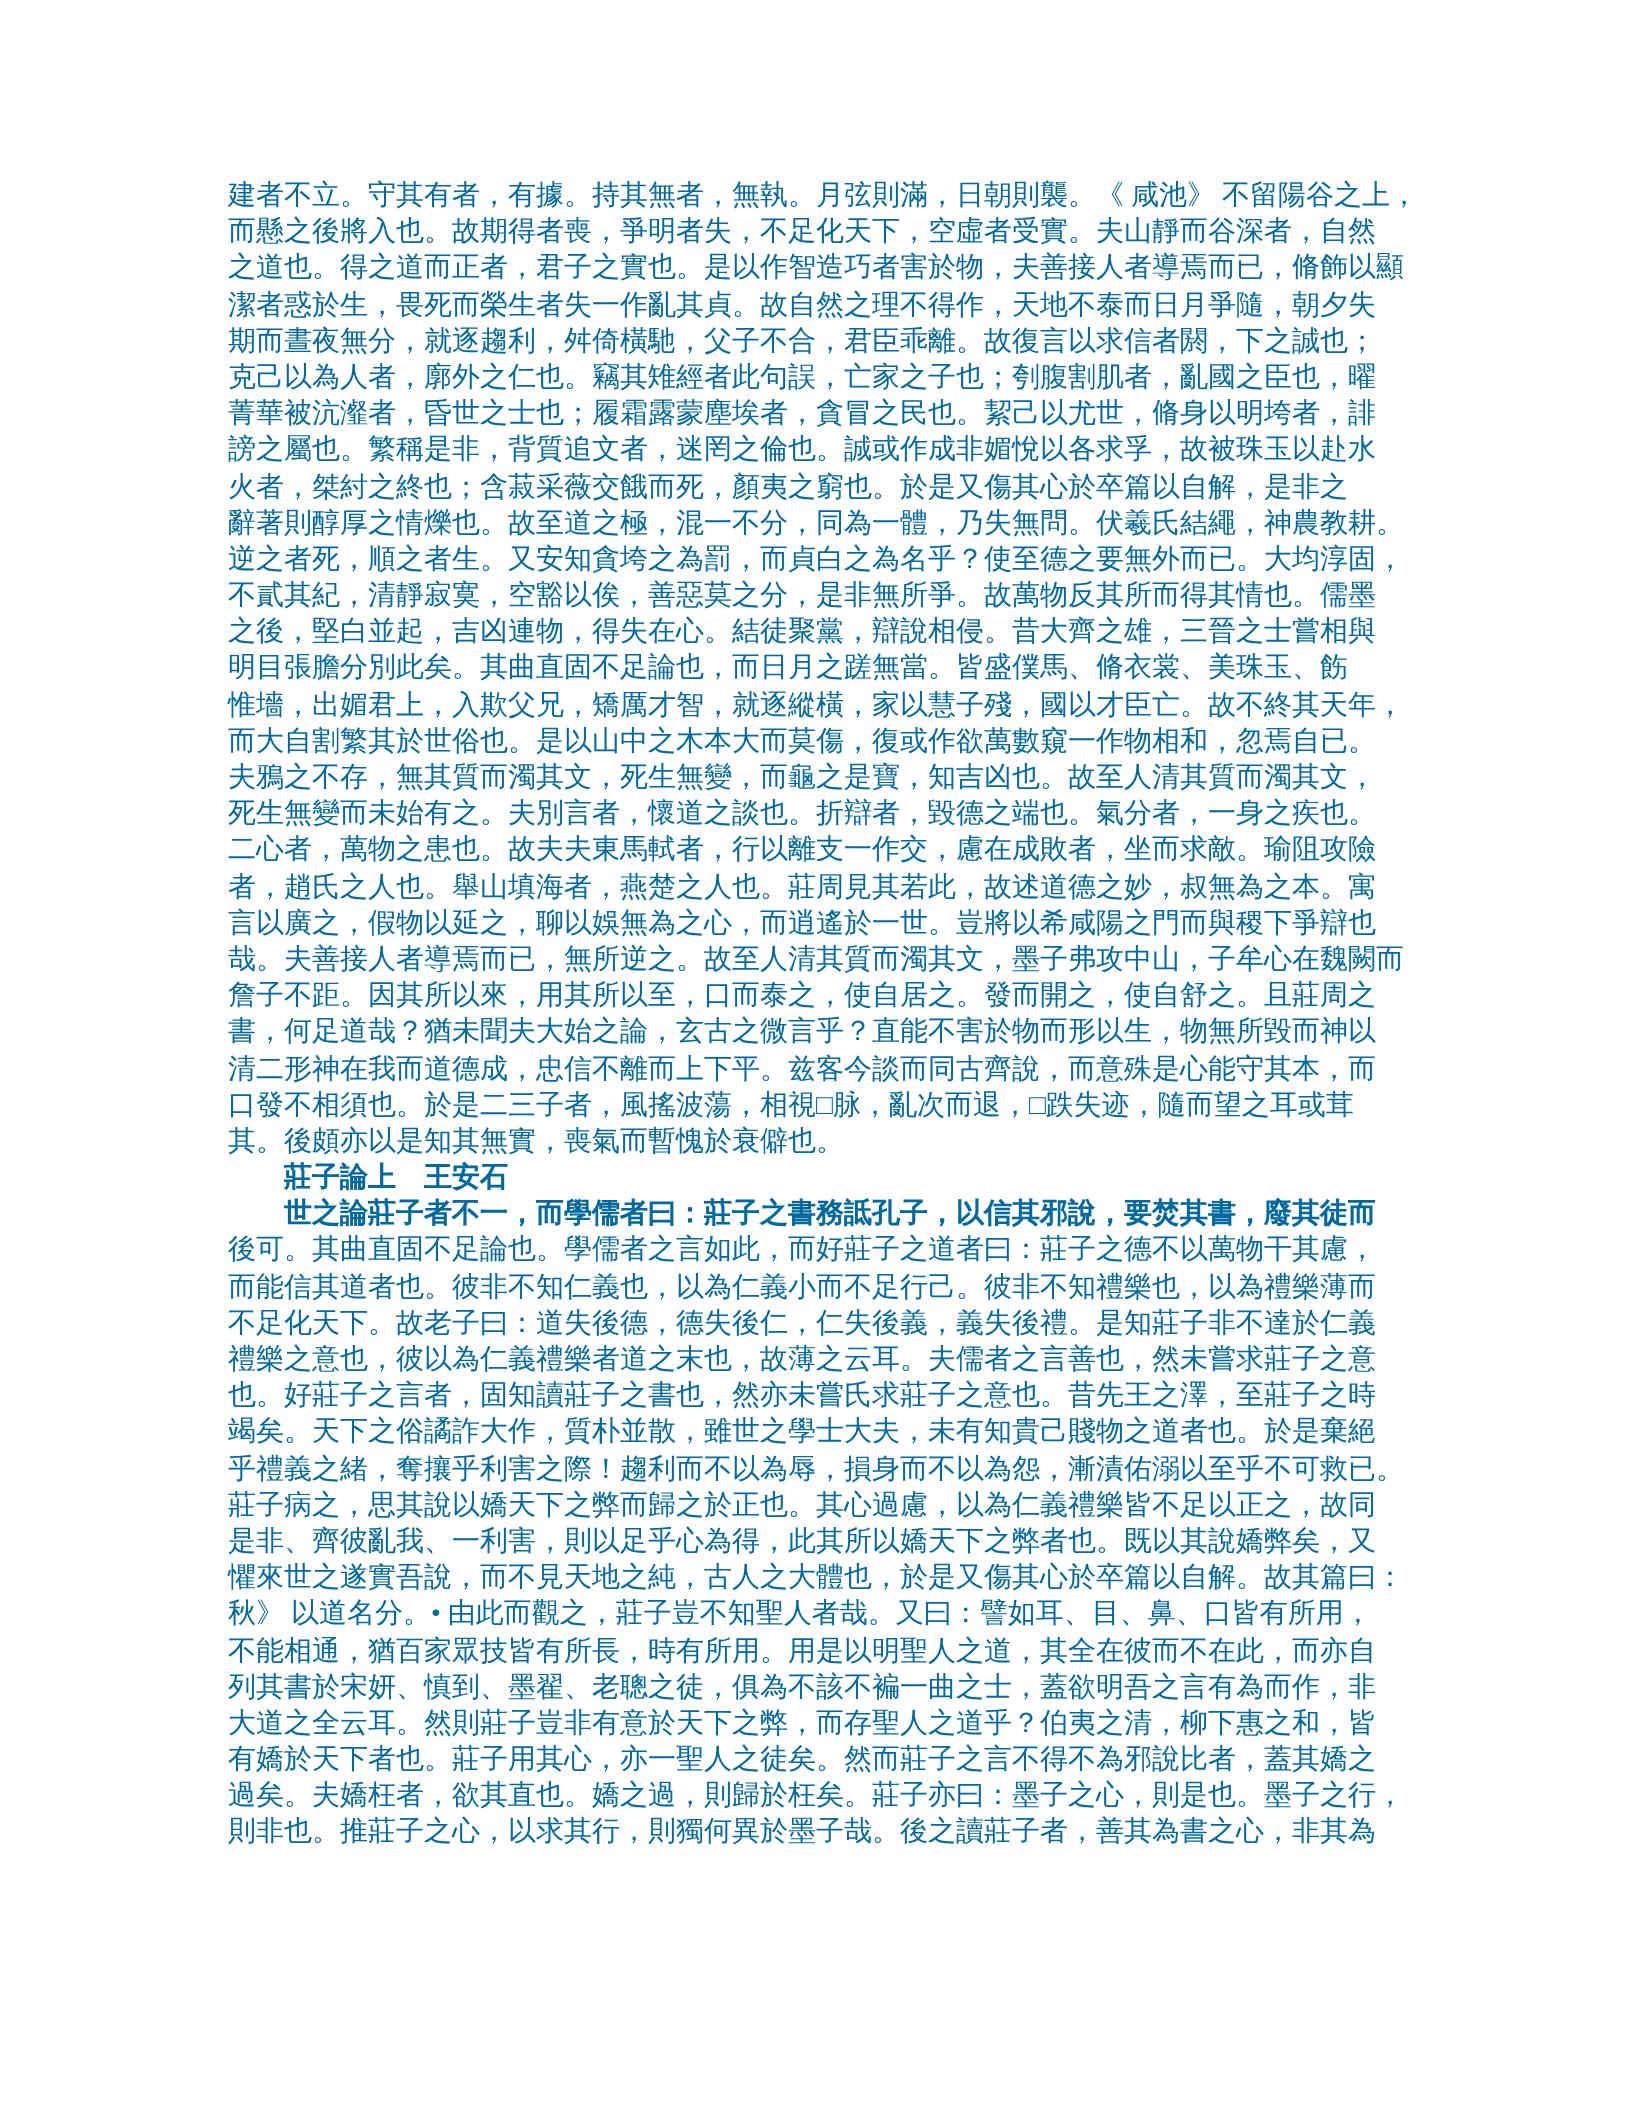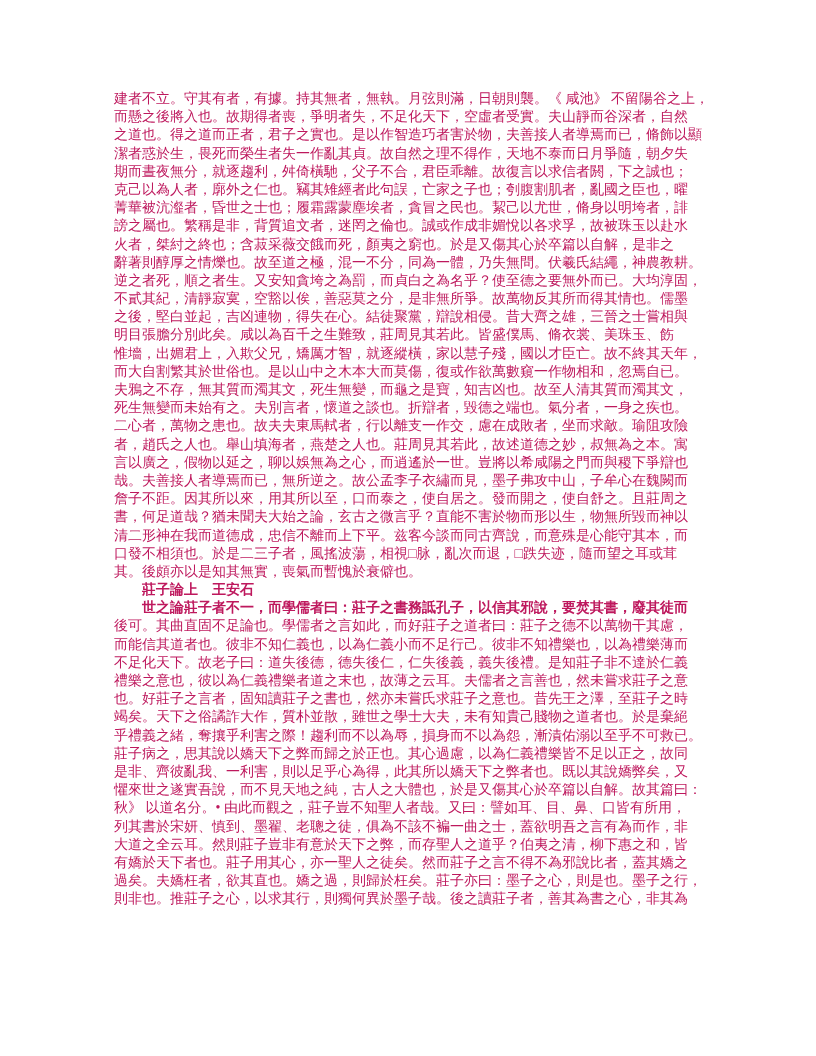--- a/index.html
+++ b/index.html
@@ -13,21 +13,21 @@
     height: 1056px;
     background: #ffffff;
     overflow: hidden;
     font-family: "Liberation Serif", "DejaVu Serif", serif;
   }
   .text-block {
     position: absolute;
     left: 114px;
     top: 90px;
     width: 592px;
-    color: #be185d;
+    color: #0369a1;
     font-size: 14px;
     line-height: 18.2px;
     letter-spacing: 0px;
   }
   .ln {
     white-space: pre;
     height: 18.2px;
     overflow: visible;
   }
   .indent {
@@ -47,49 +47,50 @@
     <div class="ln">潔者惑於生，畏死而榮生者失一作亂其貞。故自然之理不得作，天地不泰而日月爭隨，朝夕失</div>
     <div class="ln">期而晝夜無分，就逐趨利，舛倚橫馳，父子不合，君臣乖離。故復言以求信者閼，下之誠也；</div>
     <div class="ln">克己以為人者，廓外之仁也。竊其雉經者此句誤，亡家之子也；刳腹割肌者，亂國之臣也，曜</div>
     <div class="ln">菁華被沆瀣者，昏世之士也；履霜露蒙塵埃者，貪冒之民也。絜己以尤世，脩身以明垮者，誹</div>
     <div class="ln">謗之屬也。繁稱是非，背質追文者，迷罔之倫也。誠或作成非媚悅以各求孚，故被珠玉以赴水</div>
     <div class="ln">火者，桀紂之終也；含菽采薇交餓而死，顏夷之窮也。於是又傷其心於卒篇以自解，是非之</div>
     <div class="ln">辭著則醇厚之情爍也。故至道之極，混一不分，同為一體，乃失無問。伏羲氏結繩，神農教耕。</div>
     <div class="ln">逆之者死，順之者生。又安知貪垮之為罰，而貞白之為名乎？使至德之要無外而已。大均淳固，</div>
     <div class="ln">不貳其紀，清靜寂寞，空豁以俟，善惡莫之分，是非無所爭。故萬物反其所而得其情也。儒墨</div>
     <div class="ln">之後，堅白並起，吉凶連物，得失在心。結徒聚黨，辯說相侵。昔大齊之雄，三晉之士嘗相與</div>
-    <div class="ln">明目張膽分別此矣。咸以為百千之生難致，莊周見其若此。皆盛僕馬、脩衣裳、美珠玉、飭</div>
+    <div class="ln">明目張膽分別此矣。其曲直固不足論也，而日月之蹉無當。皆盛僕馬、脩衣裳、美珠玉、飭</div>
     <div class="ln">惟墻，出媚君上，入欺父兄，矯厲才智，就逐縱橫，家以慧子殘，國以才臣亡。故不終其天年，</div>
     <div class="ln">而大自割繁其於世俗也。是以山中之木本大而莫傷，復或作欲萬數窺一作物相和，忽焉自已。</div>
     <div class="ln">夫鴉之不存，無其質而濁其文，死生無變，而龜之是寶，知吉凶也。故至人清其質而濁其文，</div>
     <div class="ln">死生無變而未始有之。夫別言者，懷道之談也。折辯者，毀德之端也。氣分者，一身之疾也。</div>
     <div class="ln">二心者，萬物之患也。故夫夫東馬軾者，行以離支一作交，慮在成敗者，坐而求敵。瑜阻攻險</div>
     <div class="ln">者，趙氏之人也。舉山填海者，燕楚之人也。莊周見其若此，故述道德之妙，叔無為之本。寓</div>
     <div class="ln">言以廣之，假物以延之，聊以娛無為之心，而逍遙於一世。豈將以希咸陽之門而與稷下爭辯也</div>
-    <div class="ln">哉。夫善接人者導焉而已，無所逆之。故公孟李子衣繡而見，墨子弗攻中山，子牟心在魏闕而</div>
+    <div class="ln">哉。夫善接人者導焉而已，無所逆之。故至人清其質而濁其文，墨子弗攻中山，子牟心在魏闕而</div>
     <div class="ln">詹子不距。因其所以來，用其所以至，口而泰之，使自居之。發而開之，使自舒之。且莊周之</div>
     <div class="ln">書，何足道哉？猶未聞夫大始之論，玄古之微言乎？直能不害於物而形以生，物無所毀而神以</div>
     <div class="ln">清二形神在我而道德成，忠信不離而上下平。兹客今談而同古齊說，而意殊是心能守其本，而</div>
     <div class="ln">口發不相須也。於是二三子者，風搖波蕩，相視□脉，亂次而退，□跌失迹，隨而望之耳或茸</div>
     <div class="ln">其。後頗亦以是知其無實，喪氣而暫愧於衰僻也。</div>
 
     <div class="ln indent">莊子論上　王安石</div>
 
     <div class="ln indent">世之論莊子者不一，而學儒者曰：莊子之書務詆孔子，以信其邪說，要焚其書，廢其徒而</div>
     <div class="ln">後可。其曲直固不足論也。學儒者之言如此，而好莊子之道者曰：莊子之德不以萬物干其慮，</div>
     <div class="ln">而能信其道者也。彼非不知仁義也，以為仁義小而不足行己。彼非不知禮樂也，以為禮樂薄而</div>
     <div class="ln">不足化天下。故老子曰：道失後德，德失後仁，仁失後義，義失後禮。是知莊子非不達於仁義</div>
     <div class="ln">禮樂之意也，彼以為仁義禮樂者道之末也，故薄之云耳。夫儒者之言善也，然未嘗求莊子之意</div>
     <div class="ln">也。好莊子之言者，固知讀莊子之書也，然亦未嘗氏求莊子之意也。昔先王之澤，至莊子之時</div>
     <div class="ln">竭矣。天下之俗譎詐大作，質朴並散，雖世之學士大夫，未有知貴己賤物之道者也。於是棄絕</div>
     <div class="ln">乎禮義之緒，奪攘乎利害之際！趨利而不以為辱，損身而不以為怨，漸漬佑溺以至乎不可救已。</div>
     <div class="ln">莊子病之，思其說以嬌天下之弊而歸之於正也。其心過慮，以為仁義禮樂皆不足以正之，故同</div>
     <div class="ln">是非、齊彼亂我、一利害，則以足乎心為得，此其所以嬌天下之弊者也。既以其說嬌弊矣，又</div>
     <div class="ln">懼來世之遂實吾說，而不見天地之純，古人之大體也，於是又傷其心於卒篇以自解。故其篇曰：</div>
     <div class="ln">秋》 以道名分。• 由此而觀之，莊子豈不知聖人者哉。又曰：譬如耳、目、鼻、口皆有所用，</div>
+    <div class="ln">不能相通，猶百家眾技皆有所長，時有所用。用是以明聖人之道，其全在彼而不在此，而亦自</div>
     <div class="ln">列其書於宋妍、慎到、墨翟、老聰之徒，俱為不該不褊一曲之士，蓋欲明吾之言有為而作，非</div>
     <div class="ln">大道之全云耳。然則莊子豈非有意於天下之弊，而存聖人之道乎？伯夷之清，柳下惠之和，皆</div>
     <div class="ln">有嬌於天下者也。莊子用其心，亦一聖人之徒矣。然而莊子之言不得不為邪說比者，蓋其嬌之</div>
     <div class="ln">過矣。夫嬌枉者，欲其直也。嬌之過，則歸於枉矣。莊子亦曰：墨子之心，則是也。墨子之行，</div>
     <div class="ln">則非也。推莊子之心，以求其行，則獨何異於墨子哉。後之讀莊子者，善其為書之心，非其為</div>
 
   </div>
 </div>
 
 </body></html>

